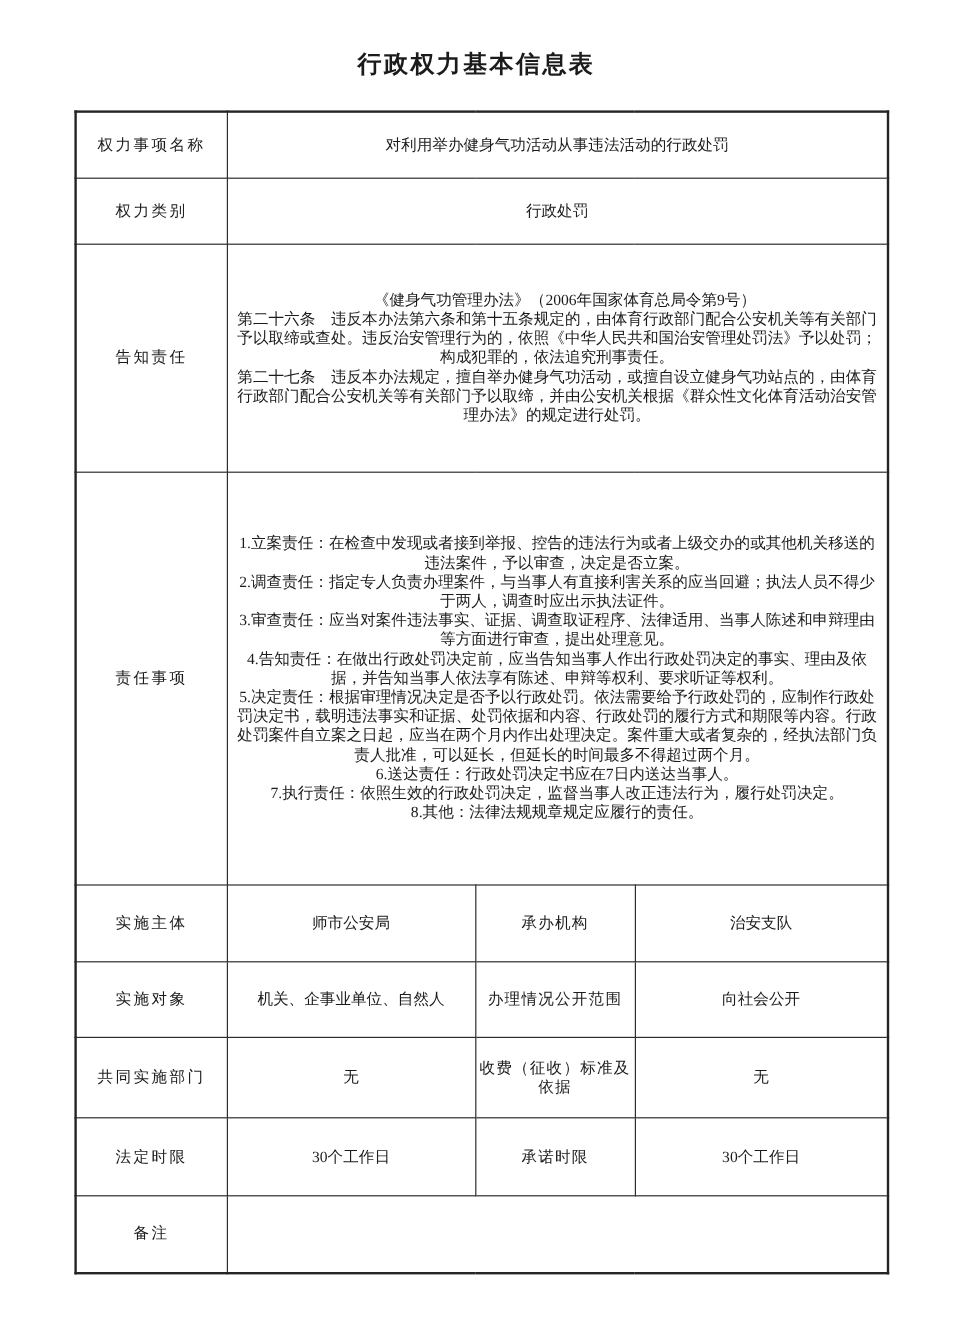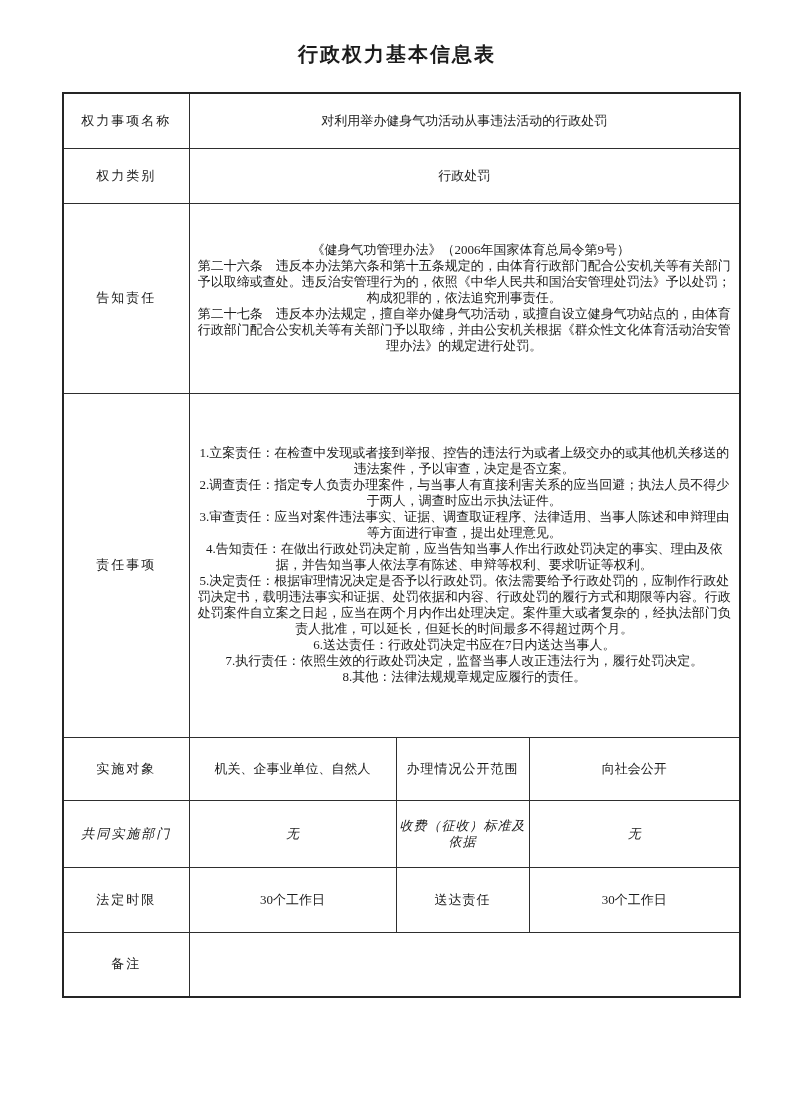--- a/index.html
+++ b/index.html
@@ -49,21 +49,21 @@
   td.textblock {
     text-align: center;
     white-space: pre-line;
     padding: 2px 4px;
   }
   tr.h55 { height: 55px; }
   tr.h190 { height: 190px; }
   tr.h344 { height: 344px; }
   tr.h64 { height: 64px; }
   tr.h63 { height: 63px; }
-  tr.h67 { height: 67px; font-style: italic; }
+  tr.h67 { height: 67px; }
   tr.h65 { height: 65px; }
 </style>
 </head>
 <body>
 
 <h1 class="page-title">行政权力基本信息表</h1>
 
 <table class="info-table">
   <colgroup>
     <col style="width:126px">
@@ -95,39 +95,45 @@
     <td colspan="3" class="textblock">1.立案责任：在检查中发现或者接到举报、控告的违法行为或者上级交办的或其他机关移送的违法案件，予以审查，决定是否立案。
 2.调查责任：指定专人负责办理案件，与当事人有直接利害关系的应当回避；执法人员不得少于两人，调查时应出示执法证件。
 3.审查责任：应当对案件违法事实、证据、调查取证程序、法律适用、当事人陈述和申辩理由等方面进行审查，提出处理意见。
 4.告知责任：在做出行政处罚决定前，应当告知当事人作出行政处罚决定的事实、理由及依据，并告知当事人依法享有陈述、申辩等权利、要求听证等权利。
 5.决定责任：根据审理情况决定是否予以行政处罚。依法需要给予行政处罚的，应制作行政处罚决定书，载明违法事实和证据、处罚依据和内容、行政处罚的履行方式和期限等内容。行政处罚案件自立案之日起，应当在两个月内作出处理决定。案件重大或者复杂的，经执法部门负责人批准，可以延长，但延长的时间最多不得超过两个月。
 6.送达责任：行政处罚决定书应在7日内送达当事人。
 7.执行责任：依照生效的行政处罚决定，监督当事人改正违法行为，履行处罚决定。
 8.其他：法律法规规章规定应履行的责任。</td>
   </tr>
 
+  <tr class="h64">
+    <td class="lbl">实施主体</td>
+    <td>师市公安局</td>
+    <td class="lbl-mid">承办机构</td>
+    <td>治安支队</td>
+  </tr>
 
   <tr class="h63">
     <td class="lbl">实施对象</td>
     <td>机关、企事业单位、自然人</td>
     <td class="lbl-mid">办理情况公开范围</td>
     <td>向社会公开</td>
   </tr>
 
   <tr class="h67">
     <td class="lbl">共同实施部门</td>
     <td>无</td>
     <td class="lbl-mid">收费（征收）标准及依据</td>
     <td>无</td>
   </tr>
 
   <tr class="h65">
     <td class="lbl">法定时限</td>
     <td>30个工作日</td>
-    <td class="lbl-mid">送达责任</td>
+    <td class="lbl-mid">承诺时限</td>
     <td>30个工作日</td>
   </tr>
 
   <tr class="h65">
     <td class="lbl">备注</td>
     <td colspan="3"></td>
   </tr>
 </tbody>
   </table>
 

